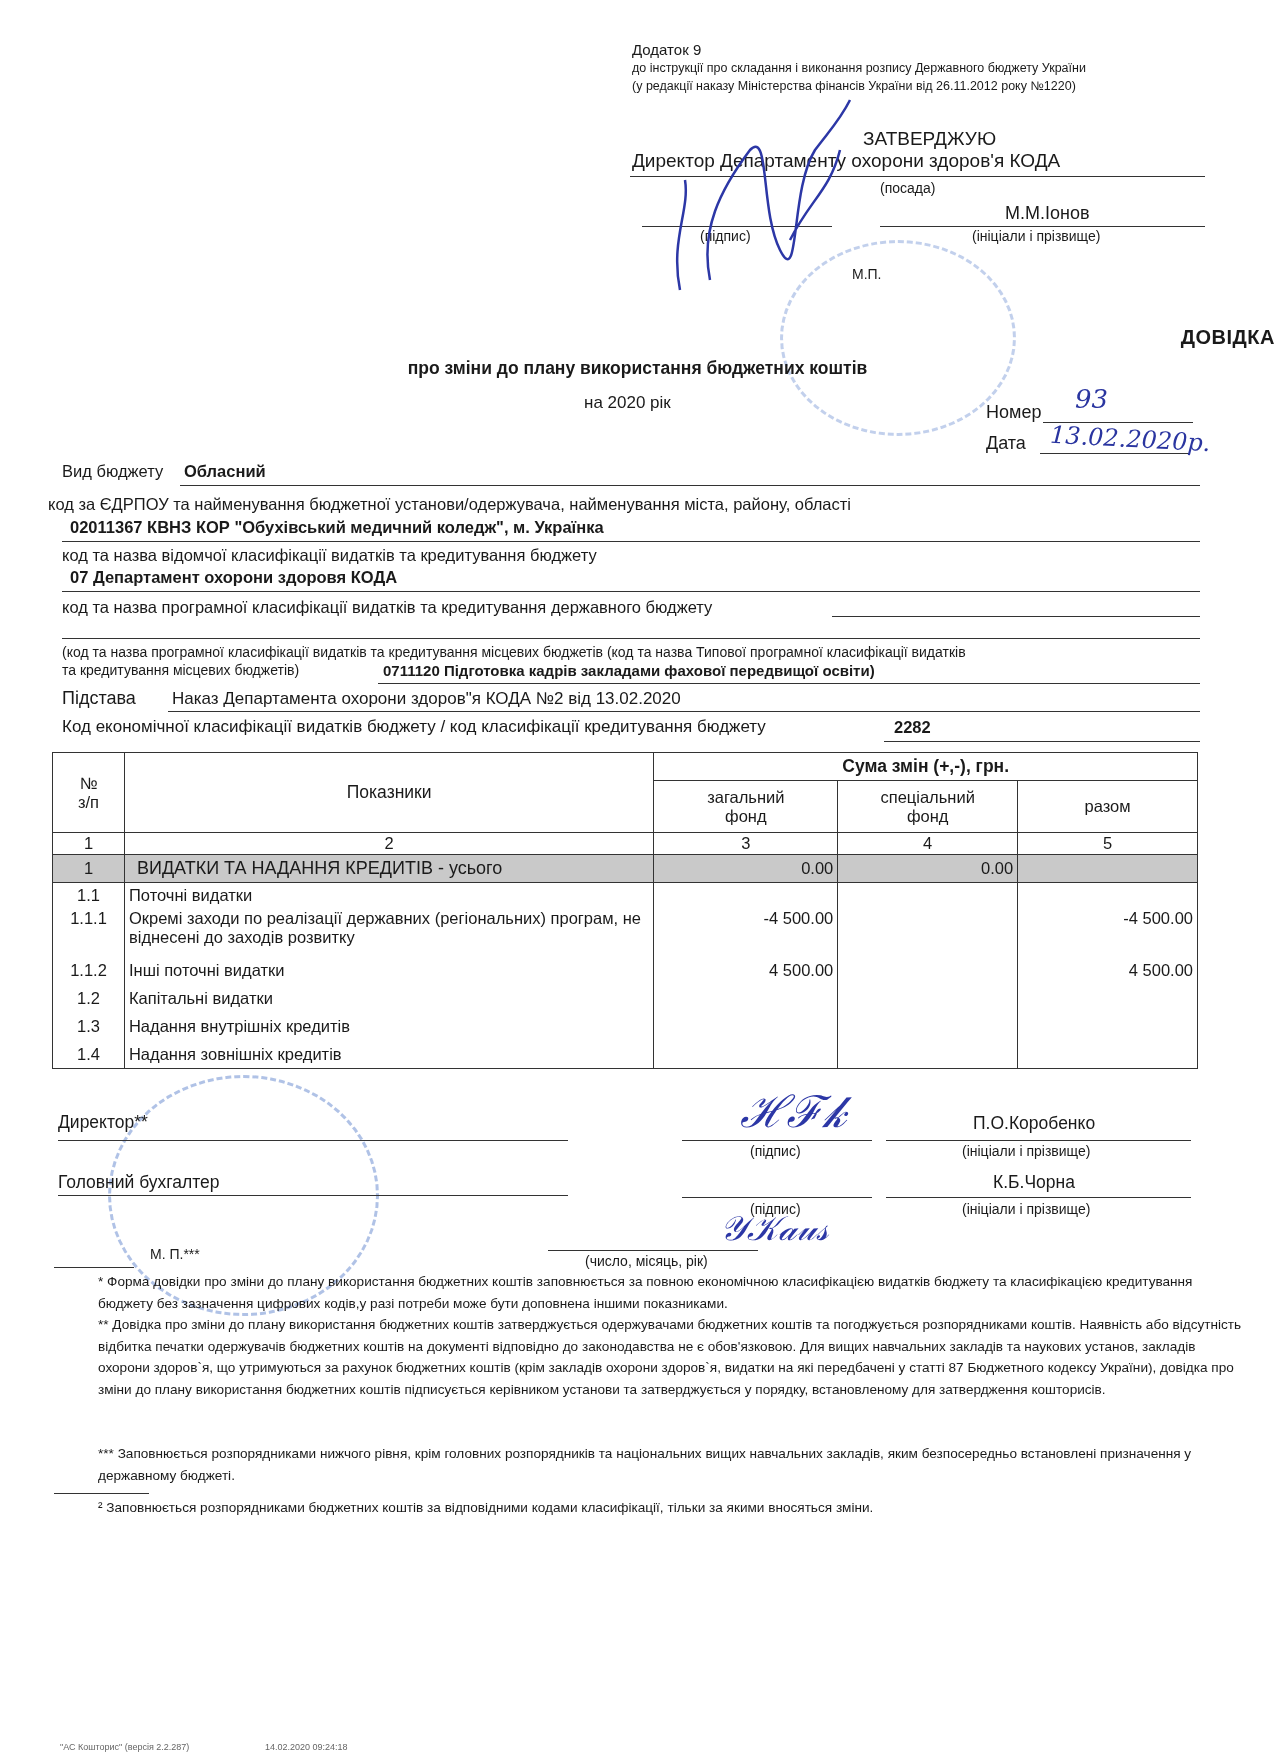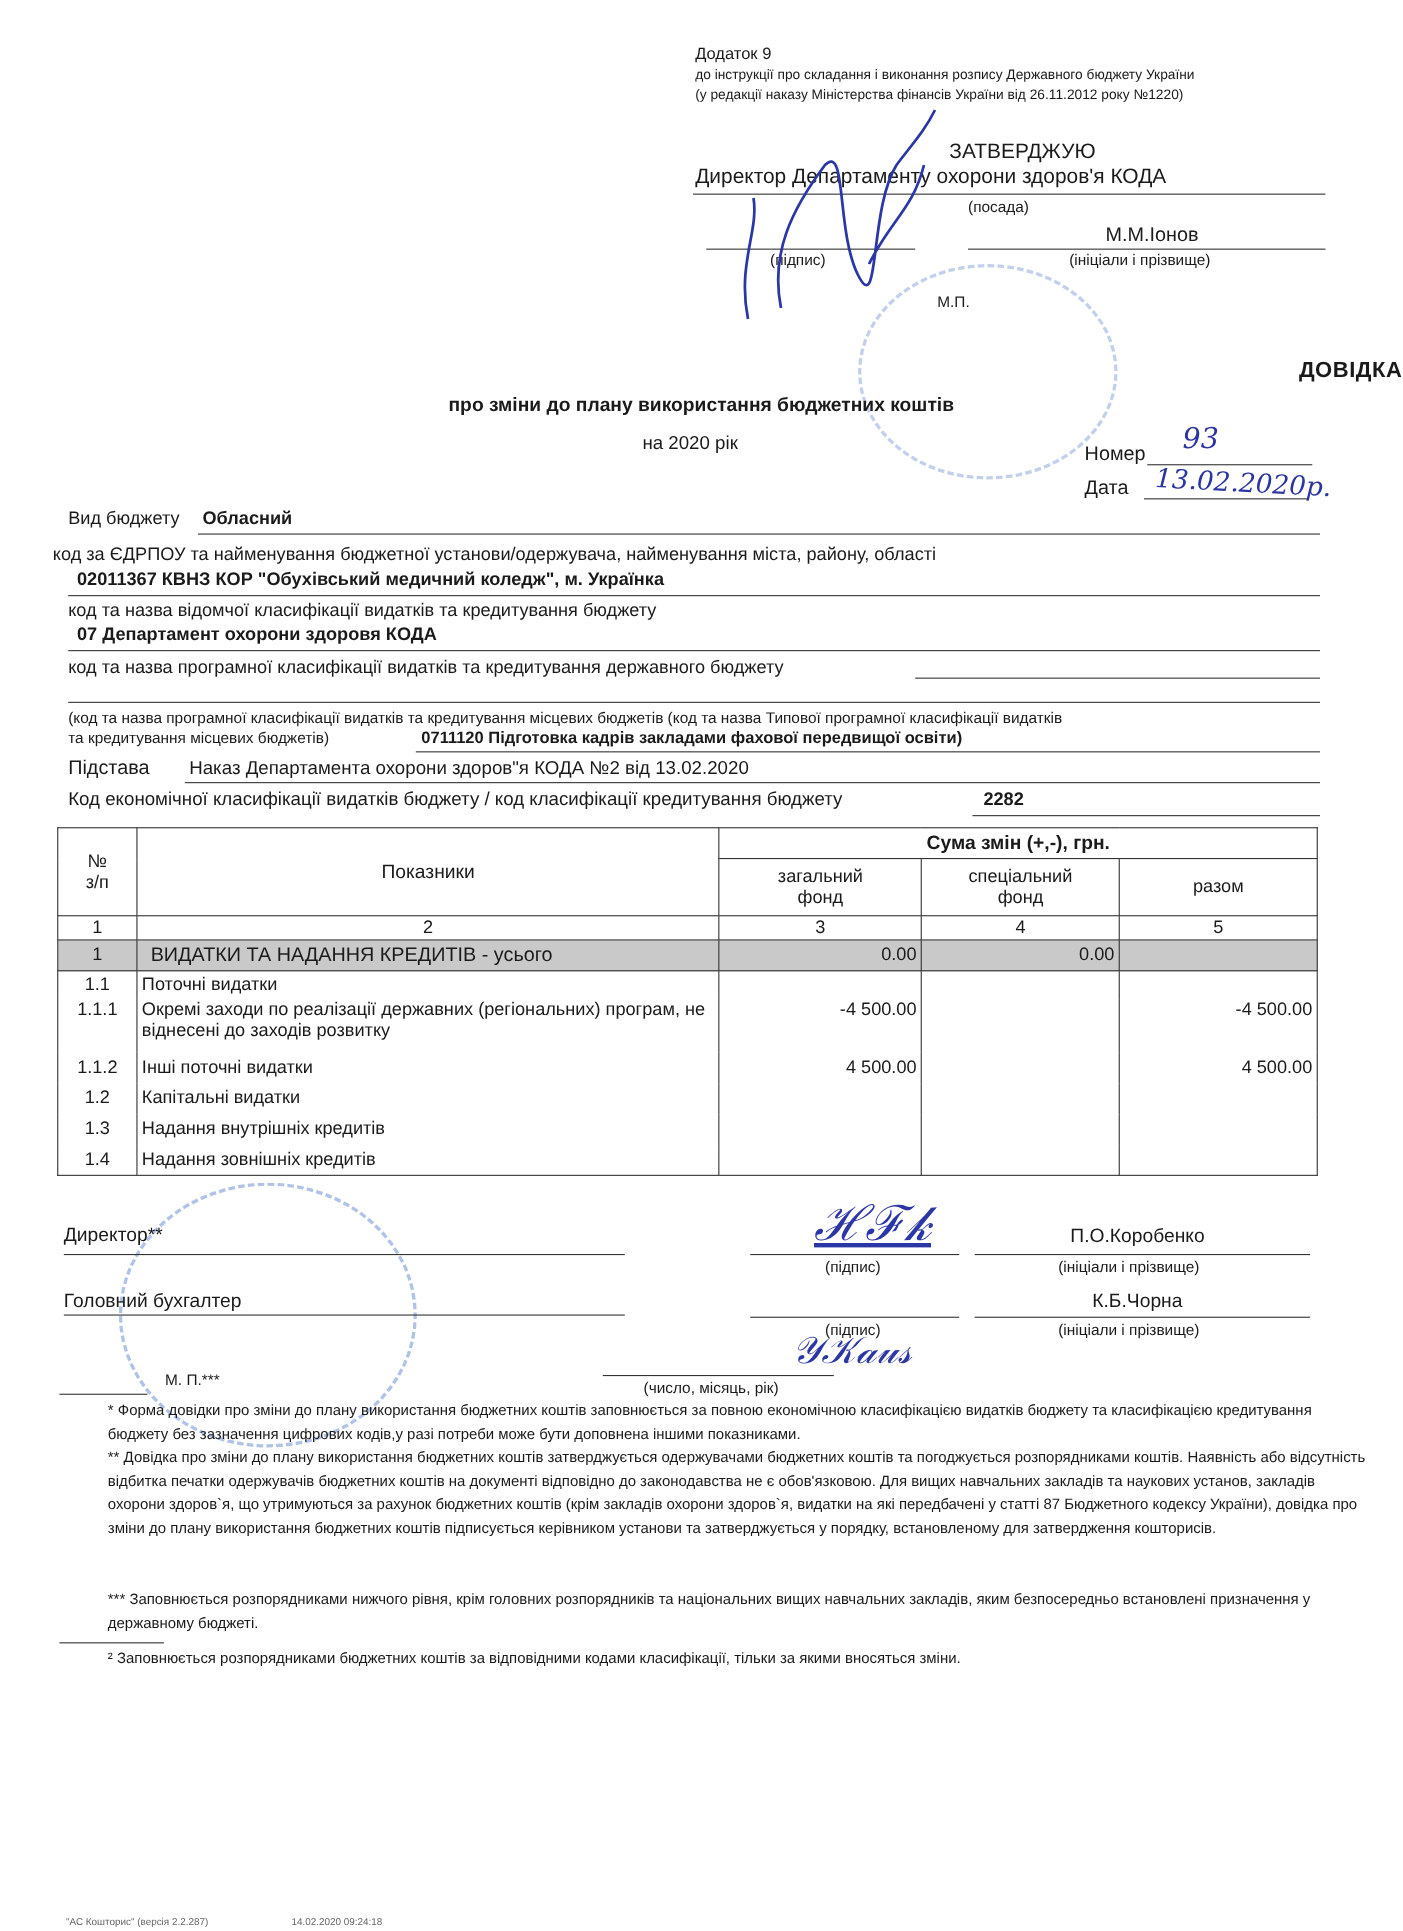--- a/index.html
+++ b/index.html
@@ -208,21 +208,21 @@
   </tr>
 </tbody>
   </table>
 
 <div class="stamp" style="left:108px; top:1075px; width:265px; height:235px; border-color:rgba(80,120,200,0.45);"></div>
 
 <div class="abs sign-label" style="left:58px; top:1112px;">Директор**</div>
 <div class="line" style="left:58px; top:1140px; width:510px;"></div>
 <div class="line" style="left:682px; top:1140px; width:190px;"></div>
 <div class="abs caption" style="left:750px; top:1143px;">(підпис)</div>
-<div class="sig" style="left:740px; top:1080px; font-size:44px;text-decoration:underline;">ℋℱ𝓀</div>
+<div class="sig" style="left:740px; top:1080px; font-size:44px;">ℋℱ𝓀</div>
 <div class="abs sign-label" style="left:973px; top:1113px;">П.О.Коробенко</div>
 <div class="line" style="left:886px; top:1140px; width:305px;"></div>
 <div class="abs caption" style="left:962px; top:1143px;">(ініціали і прізвище)</div>
 
 <div class="abs sign-label" style="left:58px; top:1172px;">Головний бухгалтер</div>
 <div class="line" style="left:58px; top:1195px; width:510px;"></div>
 <div class="line" style="left:682px; top:1197px; width:190px;"></div>
 <div class="sig" style="left:720px; top:1208px; font-size:34px;">𝒴𝒦𝒶𝓊𝓈</div>
 <div class="abs caption" style="left:750px; top:1201px;">(підпис)</div>
 <div class="abs sign-label" style="left:993px; top:1172px;">К.Б.Чорна</div>

